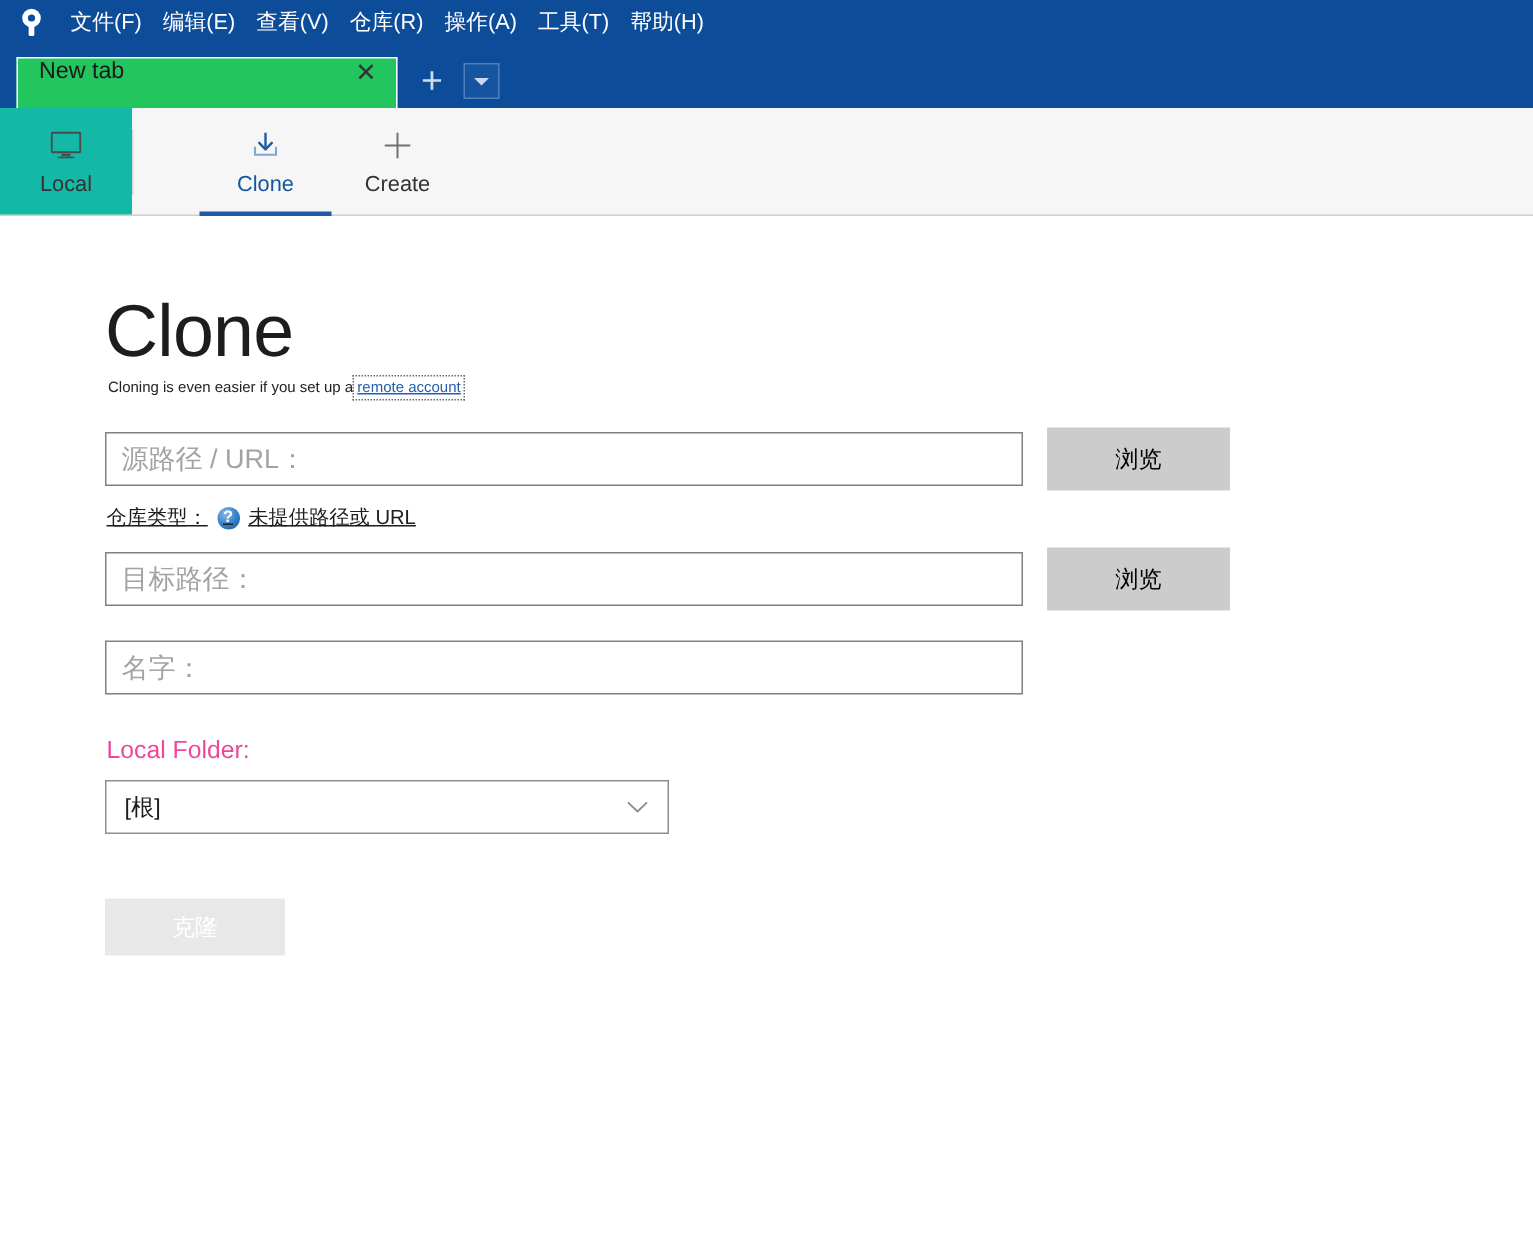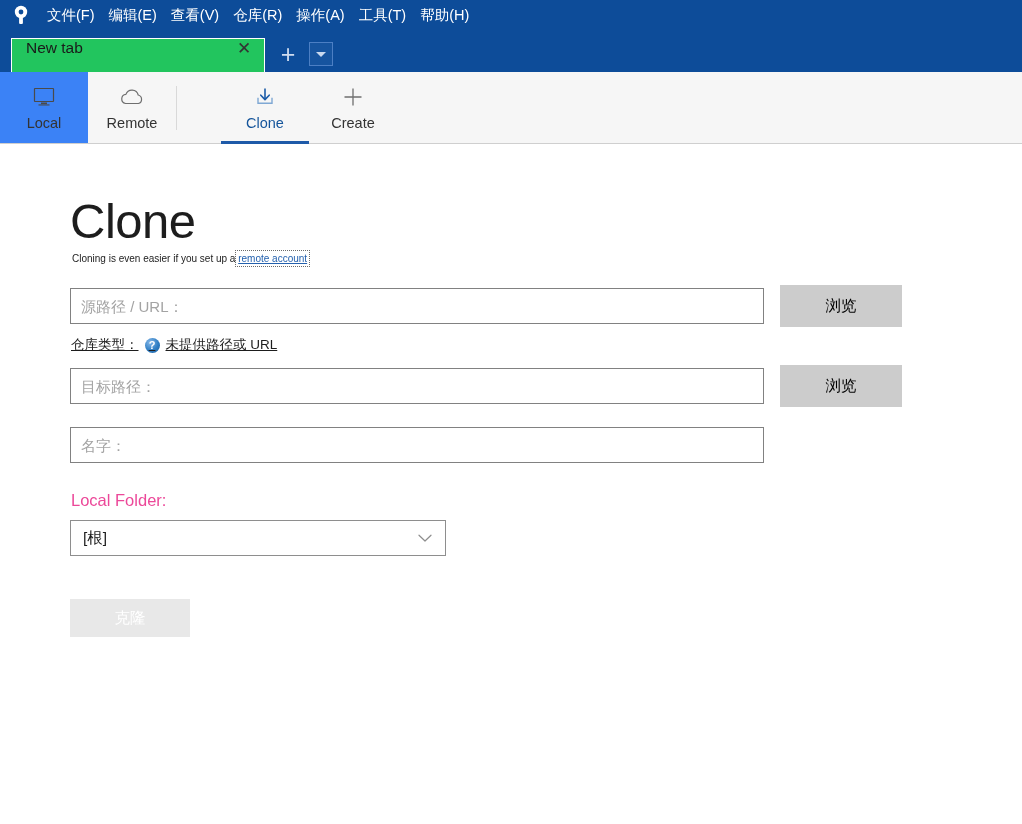--- a/index.html
+++ b/index.html
@@ -114,21 +114,21 @@
     width: 88px;
     display: flex;
     flex-direction: column;
     align-items: center;
     justify-content: center;
     gap: 6px;
     cursor: pointer;
     position: relative;
     color: #333333;
   }
-  .tb-btn.sel-left { background: #3b82f6; }
+  .tb-btn.sel-left { background: #14b8a6; }
   .tb-btn .tb-icon {
     height: 26px;
     display: flex; align-items: center; justify-content: center;
   }
   .tb-btn .tb-label {
     font-size: 14.5px;
     line-height: 1;
     white-space: nowrap;
   }
   .tb-sep {
@@ -175,25 +175,25 @@
     outline-offset: 2px;
     cursor: pointer;
   }
 
   .field-row {
     display: flex;
     align-items: flex-start;
     margin-bottom: 0;
   }
   .txtfield {
-    width: 694px;
+    width: 612px;
     height: 36px;
     border: 1px solid #818181;
     background: #ffffff;
-    font-size: 15px;
+    font-size: 18px;
     padding: 0 10px;
     color: #ec4899;
     font-family: "Liberation Sans", "DejaVu Sans", sans-serif;
     outline: none;
   }
   .txtfield::placeholder { color: #a3a3a3; }
   .browse-btn {
     width: 122px;
     height: 42px;
     margin-left: 16px;
@@ -323,28 +323,20 @@
     <span class="tb-icon">
       <svg width="24" height="22" viewBox="0 0 24 22">
         <rect x="2.5" y="2.5" width="19" height="13" rx="0.5" fill="none" stroke="#4a4a4a" stroke-width="1.2"></rect>
         <rect x="9" y="16.5" width="6" height="1.6" fill="#4a4a4a"></rect>
         <rect x="6.5" y="18.4" width="11" height="1.1" fill="#4a4a4a"></rect>
       </svg>
     </span>
     <span class="tb-label">Local</span>
   </div>
 
-  <div class="tb-btn">
-    <span class="tb-icon">
-      <svg width="28" height="20" viewBox="0 0 28 20">
-        <path d="M7.5 16.5 A4.6 4.6 0 0 1 7.9 7.4 A6.4 6.4 0 0 1 20.2 8.0 A4.4 4.4 0 0 1 20.4 16.5 Z" fill="none" stroke="#6f6f6f" stroke-width="1.2" stroke-linejoin="round"></path>
-      </svg>
-    </span>
-    <span class="tb-label">Remote</span>
-  </div>
 
   <div class="tb-sep"></div>
   <div class="tb-gap"></div>
 
   <div class="tb-btn active">
     <span class="tb-icon">
       <svg width="24" height="24" viewBox="0 0 24 24">
         <path d="M12 3.5 L12 14" stroke="#1c5ca8" stroke-width="1.6"></path>
         <path d="M7.8 10.2 L12 14.6 L16.2 10.2" fill="none" stroke="#1c5ca8" stroke-width="1.6" stroke-linejoin="round" stroke-linecap="round"></path>
         <path d="M5 12.8 L5 18.2 L19 18.2 L19 12.8" fill="none" stroke="#7fa8d4" stroke-width="1.4"></path>

